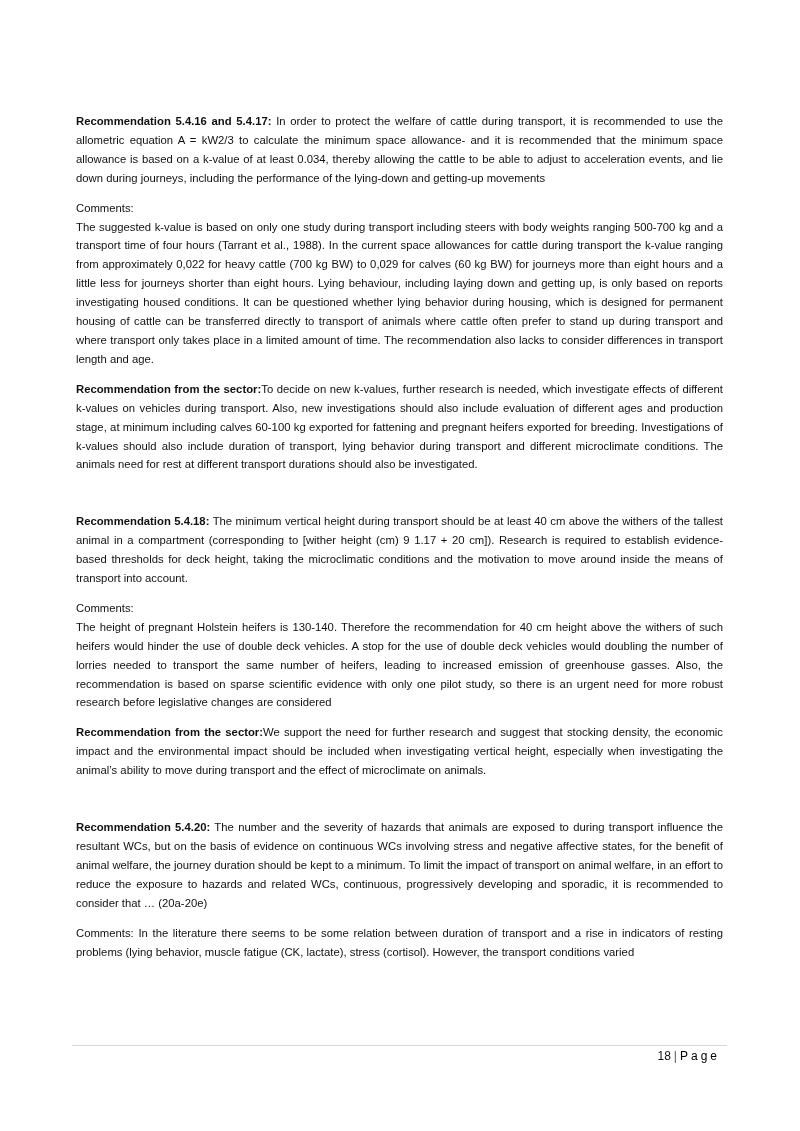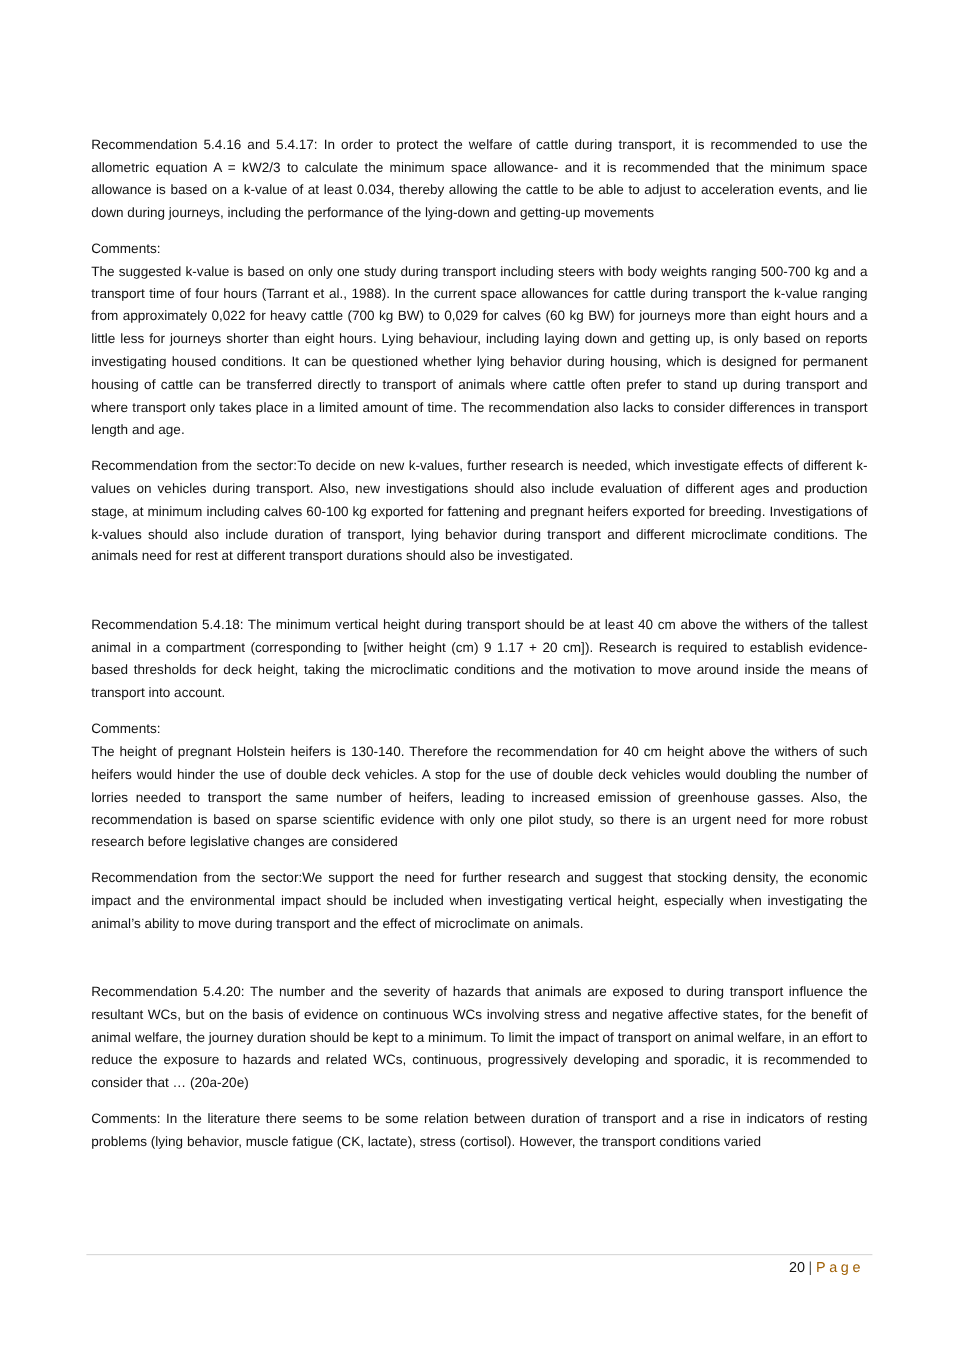--- a/index.html
+++ b/index.html
@@ -22,41 +22,41 @@
       width: 647px;
       font-size: 11.3px;
       line-height: 18.9px;
       text-align: justify;
     }
     .para {
       margin: 0;
     }
     .gap-small { height: 11px; }
     .gap-large { height: 38px; }
-    .b { font-weight: normal; }
+    .b { font-weight: bold; }
     .i { }
     .footer-rule {
       position: absolute;
       left: 72px;
       top: 1045px;
       width: 655px;
       height: 1px;
       background: #d9d9d9;
     }
     .footer {
       position: absolute;
       right: 80px;
       top: 1048px;
       font-size: 12px;
       line-height: 16px;
       white-space: nowrap;
     }
     .footer .num { color: #111111; }
     .footer .sep { color: #555555; margin: 0 3px; }
-    .footer .pg { color: #a16207; letter-spacing: 3px; }
+    .footer .pg { color: #000000; letter-spacing: 3px; }
   </style>
 </head>
 <body>
 
 <div class="page">
 
   <p class="para"><span class="b">Recommendation 5.4.16 and 5.4.17:</span><span class="i"> In order to protect the welfare of cattle during transport, it is recommended to use the allometric equation A = kW2/3 to calculate the minimum space allowance- and it is recommended that the minimum space allowance is based on a k-value of at least 0.034, thereby allowing the cattle to be able to adjust to acceleration events, and lie down during journeys, including the performance of the lying-down and getting-up movements</span></p>
   <div class="gap-small"></div>
   <p class="para"><span class="i">Comments:</span></p>
   <p class="para">The suggested k-value is based on only one study during transport including steers with body weights ranging 500-700 kg and a transport time of four hours (Tarrant et al., 1988). In the current space allowances for cattle during transport the k-value ranging from approximately 0,022 for heavy cattle (700 kg BW) to 0,029 for calves (60 kg BW) for journeys more than eight hours and a little less for journeys shorter than eight hours. Lying behaviour, including laying down and getting up, is only based on reports investigating housed conditions. It can be questioned whether lying behavior during housing, which is designed for permanent housing of cattle can be transferred directly to transport of animals where cattle often prefer to stand up during transport and where transport only takes place in a limited amount of time. The recommendation also lacks to consider differences in transport length and age.</p>
@@ -75,14 +75,14 @@
   <div class="gap-large"></div>
 
   <p class="para"><span class="b">Recommendation 5.4.20:</span><span class="i"> The number and the severity of hazards that animals are exposed to during transport influence the resultant WCs, but on the basis of evidence on continuous WCs involving stress and negative affective states, for the benefit of animal welfare, the journey duration should be kept to a minimum. To limit the impact of transport on animal welfare, in an effort to reduce the exposure to hazards and related WCs, continuous, progressively developing and sporadic, it is recommended to consider that … (20a-20e)</span></p>
   <div class="gap-small"></div>
   <p class="para"><span class="i">Comments:</span><span> In the literature there seems to be some relation between duration of transport and a rise in indicators of resting problems (lying behavior, muscle fatigue (CK, lactate), stress (cortisol). However, the transport conditions varied</span></p>
 
 </div>
 
 <div class="footer-rule"></div>
 <div class="footer">
-  <span class="num">20</span><span class="sep">|</span><span class="pg">Page</span>
+  <span class="num">18</span><span class="sep">|</span><span class="pg">Page</span>
 </div>
 
 </body></html>

